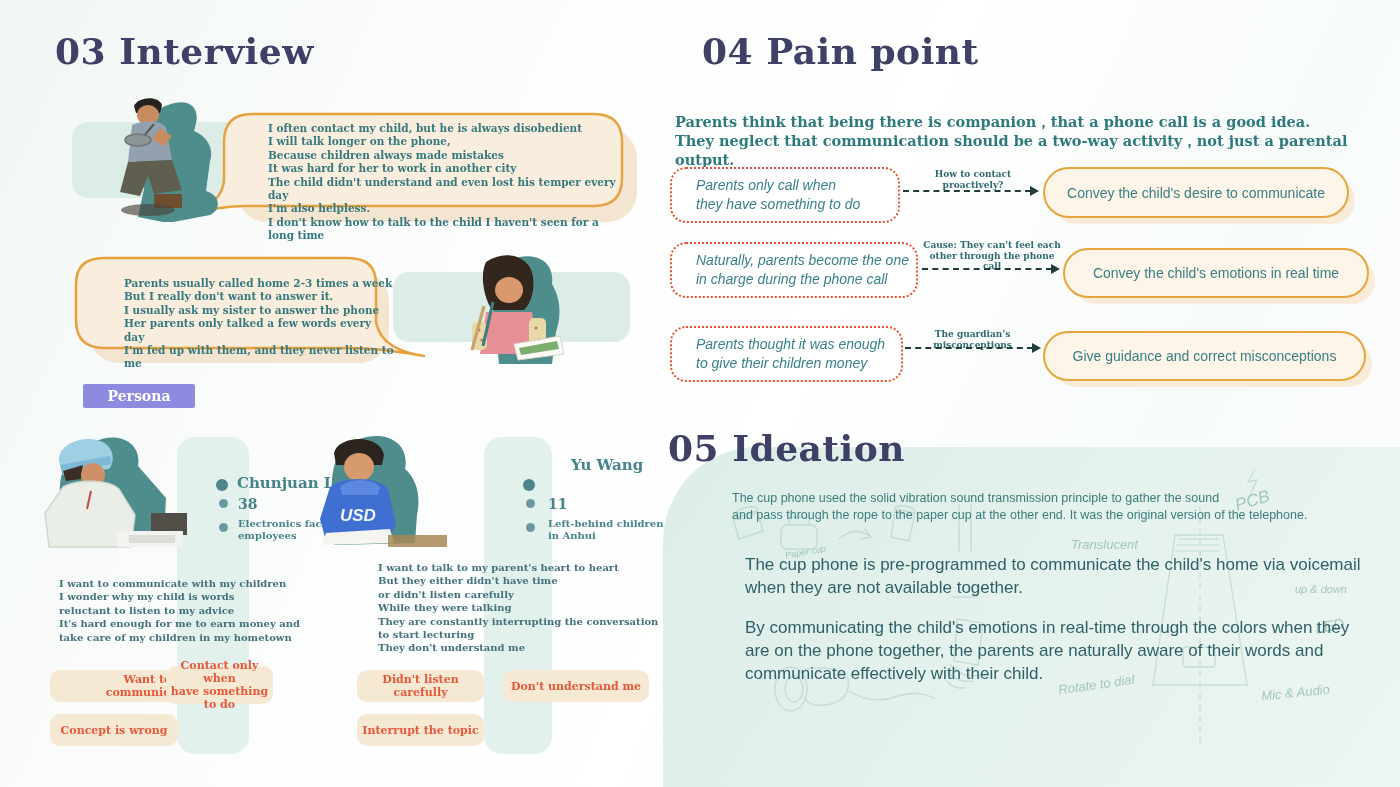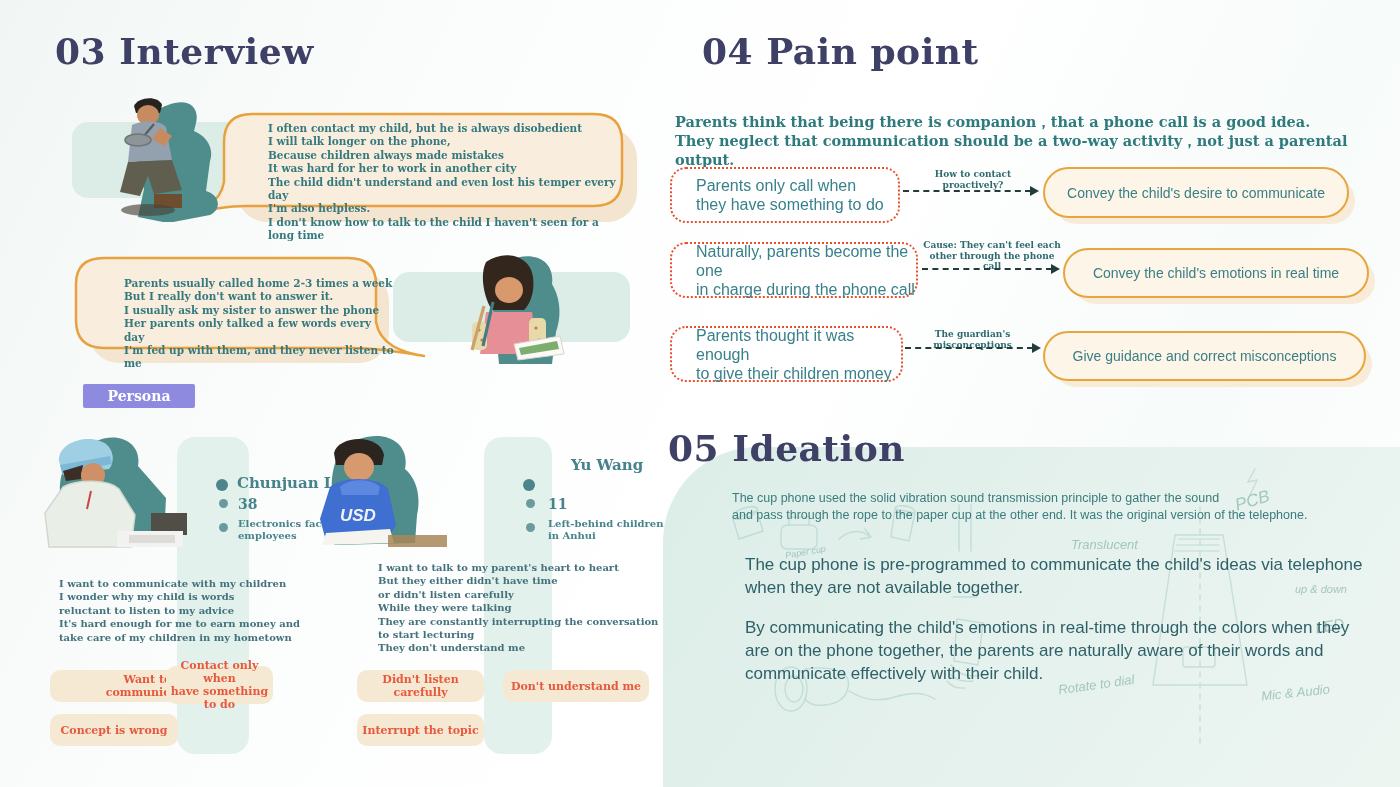--- a/index.html
+++ b/index.html
@@ -18,21 +18,21 @@
   .bubble-text{font-family:"DejaVu Serif","Liberation Serif",serif;font-weight:700;font-size:10.5px;line-height:13.4px;color:#35797e;}
   .badge{background:#8e8adf;color:#ffffff;font-family:"DejaVu Serif","Liberation Serif",serif;font-weight:700;font-size:14px;display:flex;align-items:center;justify-content:center;border-radius:2px;}
   .p-name{font-family:"DejaVu Serif","Liberation Serif",serif;font-weight:700;font-size:15px;color:#47838b;}
   .p-age{font-family:"DejaVu Serif","Liberation Serif",serif;font-weight:700;font-size:14px;color:#47838b;}
   .p-role{font-family:"DejaVu Serif","Liberation Serif",serif;font-weight:700;font-size:10px;line-height:12px;color:#47838b;}
   .p-quote{font-family:"DejaVu Serif","Liberation Serif",serif;font-weight:700;font-size:10px;line-height:13.4px;color:#44727c;}
   .dot{border-radius:50%;background:#4c858b;}
   .tag{background:#f6e9d4;border-radius:10px;color:#e7593c;font-family:"DejaVu Serif","Liberation Serif",serif;font-weight:700;font-size:11px;display:flex;align-items:center;justify-content:center;text-align:center;line-height:13px;}
   .pp-intro{font-family:"DejaVu Serif","Liberation Serif",serif;font-weight:700;font-size:14.5px;line-height:19px;color:#2e7a7c;}
   .problem{border:2.5px dotted #e8512d;border-radius:16px;background:rgba(255,255,255,.85);
-    display:flex;align-items:center;font-size:16px;line-height:19px;color:#38818a;padding-left:24px;box-sizing:border-box;}
+    display:flex;align-items:center;font-size:14px;line-height:19px;color:#38818a;padding-left:24px;box-sizing:border-box;font-style:italic;}
   .sol-shadow{background:#f8ecd8;border-radius:26px;}
   .solution{border:2px solid #e7a53e;border-radius:26px;background:#fdf5e8;
     display:flex;align-items:center;justify-content:center;font-size:14px;color:#3a7f85;text-align:center;}
   .arrow-label{font-family:"DejaVu Serif","Liberation Serif",serif;font-weight:700;font-size:9px;line-height:10.5px;color:#2e6a6e;text-align:center;}
   .dash-line{border-top:2px dashed #223c3c;}
   .arrow-head{width:0;height:0;border-left:9px solid #223c3c;border-top:5px solid transparent;border-bottom:5px solid transparent;}
   .ideation-panel{background:linear-gradient(125deg,#dcEDe8 0%,#e4f1ed 45%,#edf5f1 100%);border-top-left-radius:95px;}
   .id-intro{font-size:12.5px;line-height:17px;color:#397c7c;}
   .id-body{font-size:17px;line-height:23px;color:#2e6067;}
   .sketch-label{color:rgba(125,175,163,.65);font-style:italic;font-size:13px;}
@@ -227,19 +227,19 @@
     <div class="sketch-label abs" style="left:572px;top:44px;font-size:17px;transform:rotate(-16deg);">PCB</div>
     <div class="sketch-label abs" style="left:632px;top:136px;font-size:11px;">up &amp; down</div>
     <div class="sketch-label abs" style="left:652px;top:170px;font-size:15px;transform:rotate(-10deg);">LED</div>
     <div class="sketch-label abs" style="left:395px;top:230px;transform:rotate(-8deg);">Rotate to dial</div>
     <div class="sketch-label abs" style="left:598px;top:238px;transform:rotate(-6deg);">Mic &amp; Audio</div>
   </div>
 
   <div class="abs h1" style="left:668px;top:427px;">05  Ideation</div>
   <div class="abs id-intro pre" style="left:732px;top:490px;">The cup phone used the solid vibration sound transmission principle to gather the sound
 and pass through the rope to the paper cup at the other end. It was the original version of the telephone.</div>
-  <div class="abs id-body pre" style="left:745px;top:553px;">The cup phone is pre-programmed to communicate the child's ideas via telephone
+  <div class="abs id-body pre" style="left:745px;top:553px;">The cup phone is pre-programmed to communicate the child's home via voicemail
 when they are not available together.</div>
   <div class="abs id-body pre" style="left:745px;top:616px;">By communicating the child's emotions in real-time through the colors when they
 are on the phone together, the parents are naturally aware of their words and
 communicate effectively with their child.</div>
 
 </div>
 
 </body></html>

